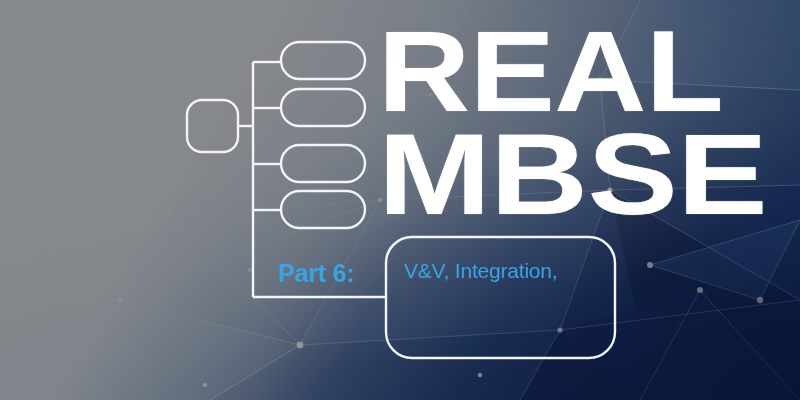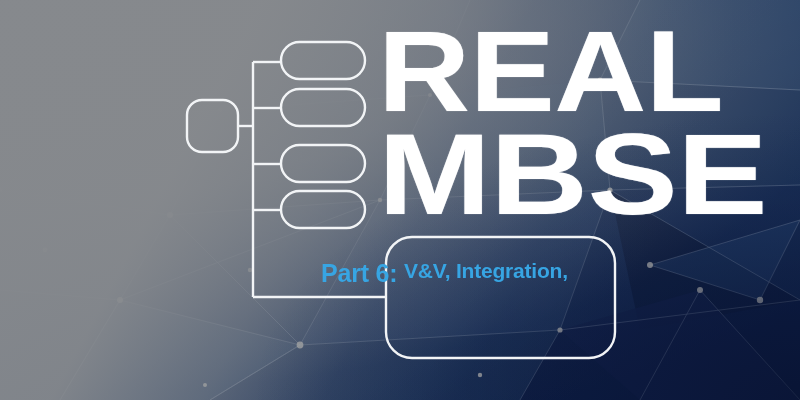--- a/index.html
+++ b/index.html
@@ -79,32 +79,31 @@
   #part-label {
     position: absolute;
     z-index: 7;
     left: 278px;
     top: 259px;
     font-size: 25px;
     font-weight: bold;
     color: #37a5e3;
     letter-spacing: -0.2px;
     white-space: nowrap;
-    margin-left: 43px;
   }
 
   
   #subtitle-text {
     position: absolute;
     z-index: 7;
     left: 404px;
     top: 256px;
     width: 210px;
     font-size: 21px;
-    font-weight: bold;
+    font-weight: normal;
     color: #37a5e3;
     line-height: 1.45;
     letter-spacing: -0.2px;
   }
   #subtitle-text .line { display: block; white-space: nowrap; }
 </style>
 </head>
 <body>
 
 <div id="banner">

